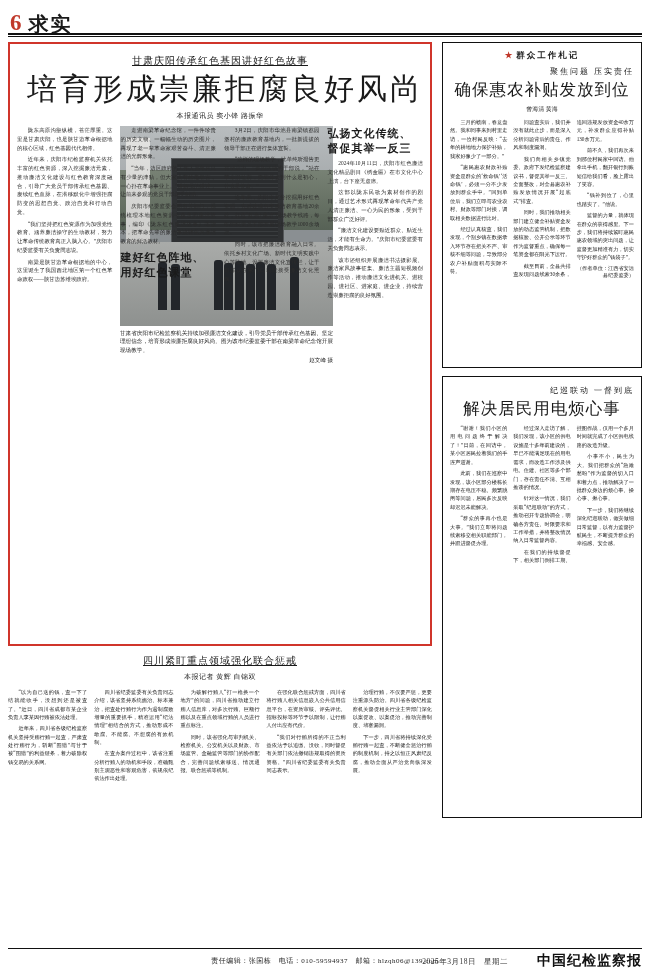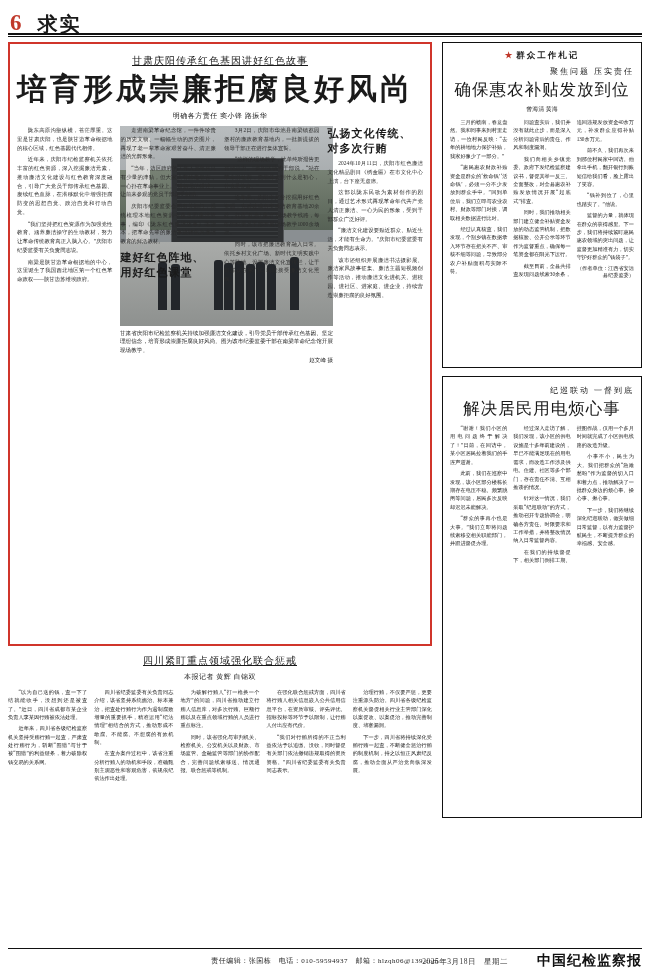--- a/index.html
+++ b/index.html
@@ -17,21 +17,21 @@
   .masthead{
     position:absolute;left:0;top:0;width:650px;height:34px;
     display:flex;align-items:flex-end;
   }
   .page-no{
     font-family:"Liberation Serif",serif;
     font-size:23px;color:#c0392b;font-weight:bold;
     margin-left:10px;line-height:1;
   }
   .section-name{
-    font-size:20px;font-weight:bold;margin-left:16px;letter-spacing:2px;line-height:1;
+    font-size:20px;font-weight:bold;margin-left:7px;letter-spacing:2px;line-height:1;
   }
   .mast-date{
     position:absolute;right:142px;bottom:4px;
     font-size:7.5px;color:#333;letter-spacing:.5px;padding-left:8px;
   }
   .mast-logo{
     position:absolute;right:8px;bottom:1px;
     font-size:14px;font-weight:bold;letter-spacing:1px;color:#111;
   }
   .mast-rule{
@@ -51,21 +51,21 @@
     padding:6px 7px 8px 7px;
     box-sizing:border-box;
     width:424px;
     height:604px;
     position:relative;
   }
   .shoulder{
     text-align:center;font-size:10px;letter-spacing:1px;margin-top:4px;margin-bottom:4px;text-decoration:underline;
   }
   .lead-title{
-    text-align:left;font-size:30px;font-weight:bold;letter-spacing:3px;
+    text-align:right;font-size:30px;font-weight:normal;letter-spacing:3px;
     line-height:1.1;margin:2px 0 6px 0;
   }
   .byline{
     text-align:center;font-size:7px;color:#222;margin-bottom:5px;letter-spacing:.5px;
   }
   .lead-body{position:relative;}
   .photo{
     position:absolute;left:103px;top:0;width:213px;height:200px;
     background:#8a8f92;
     overflow:hidden;
@@ -157,21 +157,21 @@
   <div class="mast-date">2025年3月18日　星期二</div>
   <div class="mast-logo">中国纪检监察报</div>
   <div class="mast-rule"></div>
   <div class="mast-rule2"></div>
 
   <div class="left-col">
 
     <div class="lead">
       <div class="shoulder">甘肃庆阳传承红色基因讲好红色故事</div>
       <div class="lead-title">培育形成崇廉拒腐良好风尚</div>
-      <div class="byline">明确各方责任 窦小锋 路振华</div>
+      <div class="byline">本报通讯员 窦小锋 路振华</div>
 
       <div class="lead-body">
 
         <div class="photo">
           <div class="sky"></div>
           <div class="trees"></div>
           <div class="pillar"></div>
           <div class="wall"></div>
           <div class="ground"></div>
           <div class="people">
@@ -198,21 +198,21 @@
           <p class="col-txt">“我们坚持把红色资源作为加强党性教育、涵养廉洁操守的生动教材，努力让革命传统教育真正入脑入心。”庆阳市纪委监委有关负责同志说。</p>
           <p class="col-txt">南梁是陕甘边革命根据地的中心，这里诞生了我国西北地区第一个红色革命政权——陕甘边苏维埃政府。</p>
           <p class="col-txt">走进南梁革命纪念馆，一件件珍贵的历史文物、一幅幅生动的历史图片，再现了老一辈革命家艰苦奋斗、清正廉洁的光辉形象。</p>
           <p class="col-txt">“当年，边区政府的工作人员每月只有少量的津贴，但大家没有丝毫怨言，一心扑在革命事业上。”讲解员的讲述，让前来参观的党员干部深受触动。</p>
           <p class="col-txt">庆阳市纪委监委会同有关部门，系统梳理本地红色资源中蕴含的廉洁故事，编印《陇东红色廉洁故事》等读本，把革命先辈的廉洁事迹转化为廉洁教育的鲜活教材。</p>
           <div class="subhead">建好红色阵地、用好红色课堂</div>
           <p class="col-txt">3月2日，庆阳市华池县南梁镇荔园堡村的廉政教育基地内，一批新提拔的领导干部正在进行集体宣誓。</p>
           <p class="col-txt">“这样的现场教学，比单纯听报告更有感染力。”参加活动的干部说，“站在革命旧址前，更能体会到什么是初心，什么是使命。”</p>
           <p class="col-txt">近年来，庆阳市充分挖掘用好红色资源，先后建成各类廉洁教育基地20余处，打造“红色+廉洁”现场教学线路，每年组织党员干部开展现场教学1000余场次。</p>
           <p class="col-txt">同时，该市把廉洁教育融入日常。依托乡村文化广场、新时代文明实践中心等阵地，设置廉洁文化宣传栏，让干部群众在家门口就能接受廉洁文化熏陶。</p>
-          <div class="subhead">弘扬文化传统、对多次行贿</div>
+          <div class="subhead">弘扬文化传统、督促其举一反三</div>
           <p class="col-txt">2024年10月11日，庆阳市红色廉洁文化精品剧目《绣金匾》在市文化中心上演，台下座无虚席。</p>
           <p class="col-txt">这部以陇东民歌为素材创作的剧目，通过艺术形式再现革命年代共产党人清正廉洁、一心为民的形象，受到干部群众广泛好评。</p>
           <p class="col-txt">“廉洁文化建设要贴近群众、贴近生活，才能有生命力。”庆阳市纪委监委有关负责同志表示。</p>
           <p class="col-txt">该市还组织开展廉洁书法摄影展、廉洁家风故事征集、廉洁主题短视频创作等活动，推动廉洁文化进机关、进校园、进社区、进家庭、进企业，持续营造崇廉拒腐的良好氛围。</p>
         </div>
       </div>
     </div>
 
     <div class="art2">
       <div class="shoulder">四川紧盯重点领域强化联合惩戒</div>

